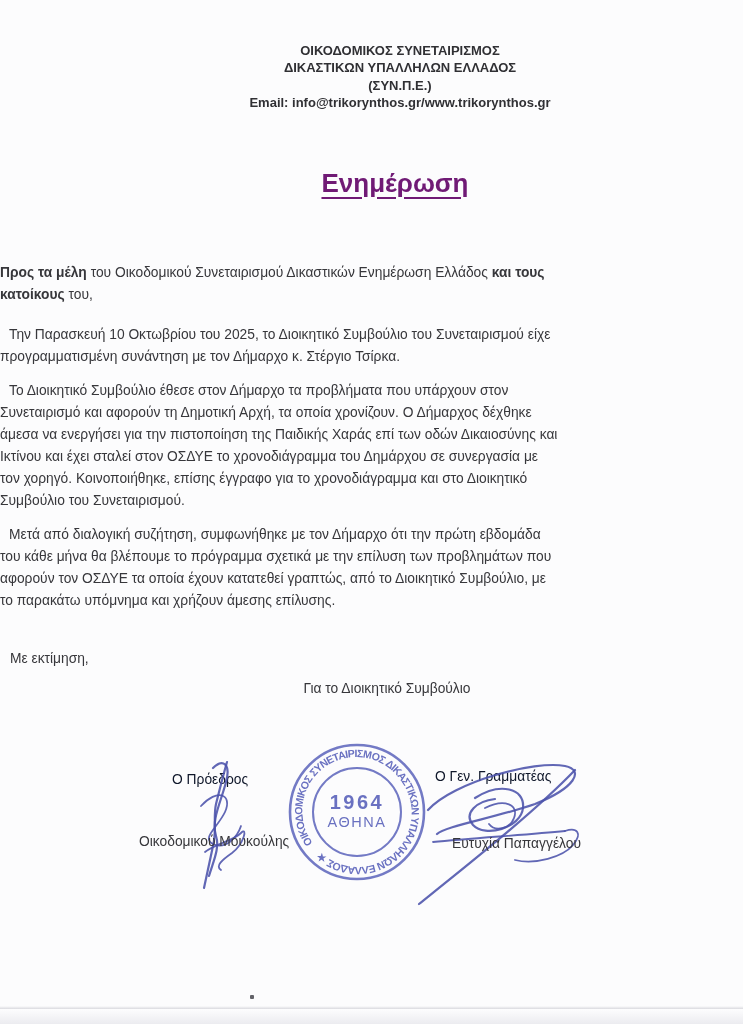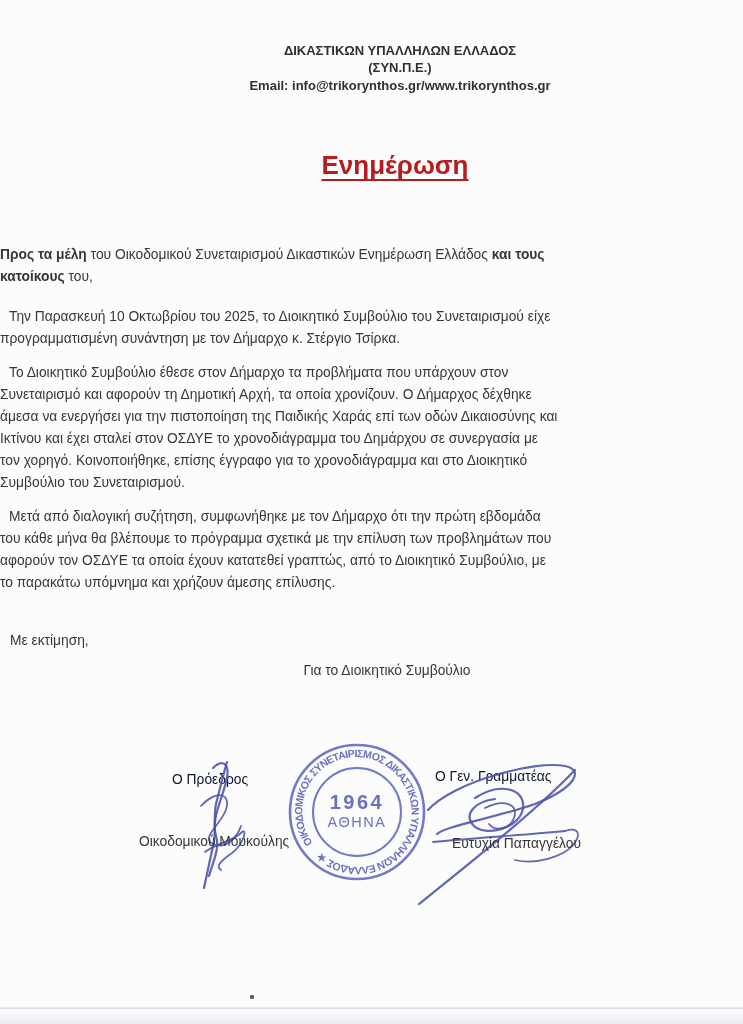--- a/index.html
+++ b/index.html
@@ -24,21 +24,21 @@
     line-height:17.4px;
     color:#303034;
   }
   
   .title-wrap{
     margin-left:95px;width:560px;text-align:center;
     transform:translateX(20px);
     margin-top:56px;height:32px;
   }
   .doc-title{
-    font-size:26px;font-weight:bold;color:#b91c1c;
+    font-size:26px;font-weight:bold;color:#701a75;
     text-decoration:underline;
     text-decoration-thickness:2px;
     text-underline-offset:5px;
   }
   
   .bodytext{margin-left:95px;width:560px;font-size:13.8px;line-height:22px;}
   .salutation{margin:62px 0 0 0;}
   .para{margin:12px 0 0 0;text-indent:9px;}
   .para.first{margin-top:18px;}
   .closing{margin:36px 0 0 10px;}
@@ -69,20 +69,21 @@
   .scan-foot{position:absolute;left:0;bottom:0;width:743px;height:14px;
     background:linear-gradient(to bottom,rgba(210,210,218,0),rgba(205,205,215,.35));}
   .speck{position:absolute;left:250px;top:995px;width:4px;height:4px;border-radius:1px;background:#3c3c44;opacity:.8;}
 </style>
 </head>
 <body>
 
 <div class="page">
 
   <div class="letterhead">
+    <div>ΟΙΚΟΔΟΜΙΚΟΣ ΣΥΝΕΤΑΙΡΙΣΜΟΣ</div>
     <div>ΔΙΚΑΣΤΙΚΩΝ ΥΠΑΛΛΗΛΩΝ ΕΛΛΑΔΟΣ</div>
     <div>(ΣΥΝ.Π.Ε.)</div>
     <div>Email: info@trikorynthos.gr/www.trikorynthos.gr</div>
   </div>
 
   <div class="title-wrap">
     <span class="doc-title">Ενημέρωση</span>
   </div>
 
   <p class="bodytext salutation"><b>Προς τα μέλη</b><span> του Οικοδομικού Συνεταιρισμού Δικαστικών Ενημέρωση Ελλάδος </span><b>και τους κατοίκους</b><span> του,</span></p>

